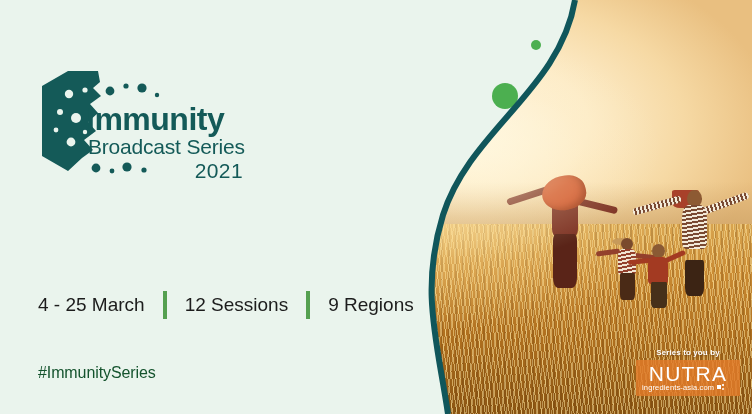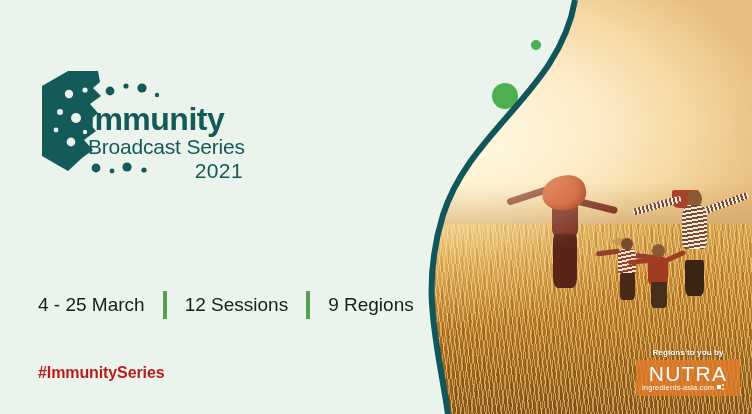--- a/index.html
+++ b/index.html
@@ -180,22 +180,22 @@
     margin: 0 18px;
     flex: none;
   }
 
   
   .hashtag {
     position: absolute;
     left: 38px;
     top: 340px;
     font-size: 16px;
-    font-weight: bold;
-    color: #b91c1c;
+    font-weight: normal;
+    color: #14532d;
     letter-spacing: -0.1px;
   }
 
   
   .sponsor {
     position: absolute;
     right: 12px;
     bottom: 18px;
     width: 104px;
     text-align: center;
@@ -337,21 +337,21 @@
       <span class="divider"></span>
       <span class="stat">12 Sessions</span>
       <span class="divider"></span>
       <span class="stat">9 Regions</span>
     </div>
 
     <div class="hashtag">#ImmunitySeries</div>
   </div>
 
   <div class="sponsor">
-    <div class="sponsor-kicker">Regions to you by</div>
+    <div class="sponsor-kicker">Series to you by</div>
     <div class="sponsor-box">
       <div class="sponsor-name">NUTRA</div>
       <div class="sponsor-domain">
         <span>ingredients-asia.com</span>
         <span class="sponsor-dots">
           <i></i>
             <i></i>
             <i></i>
         </span>
       </div>

